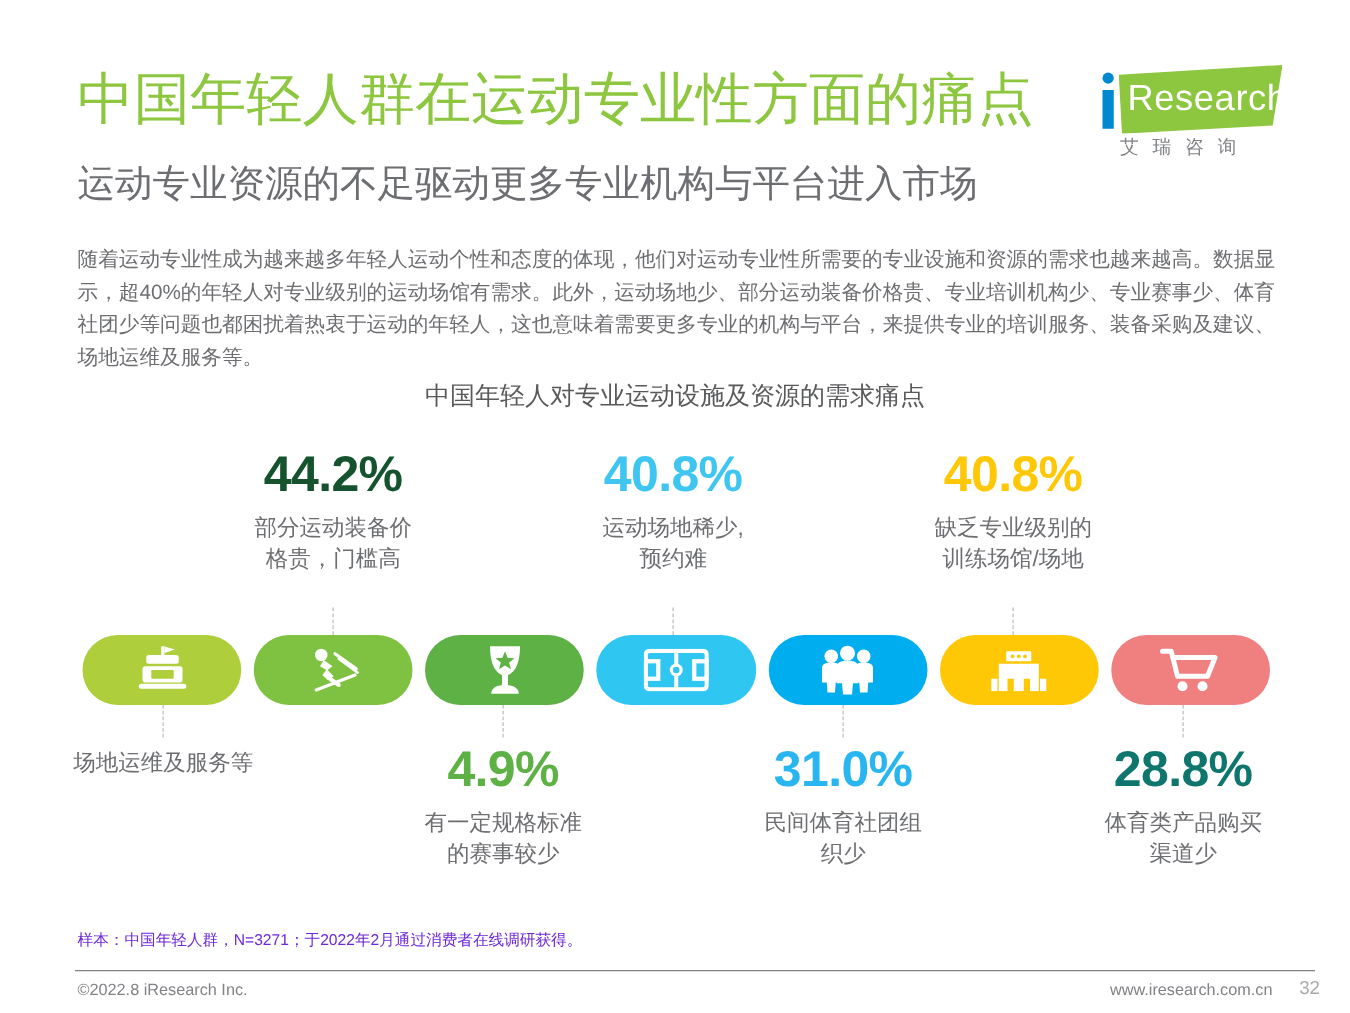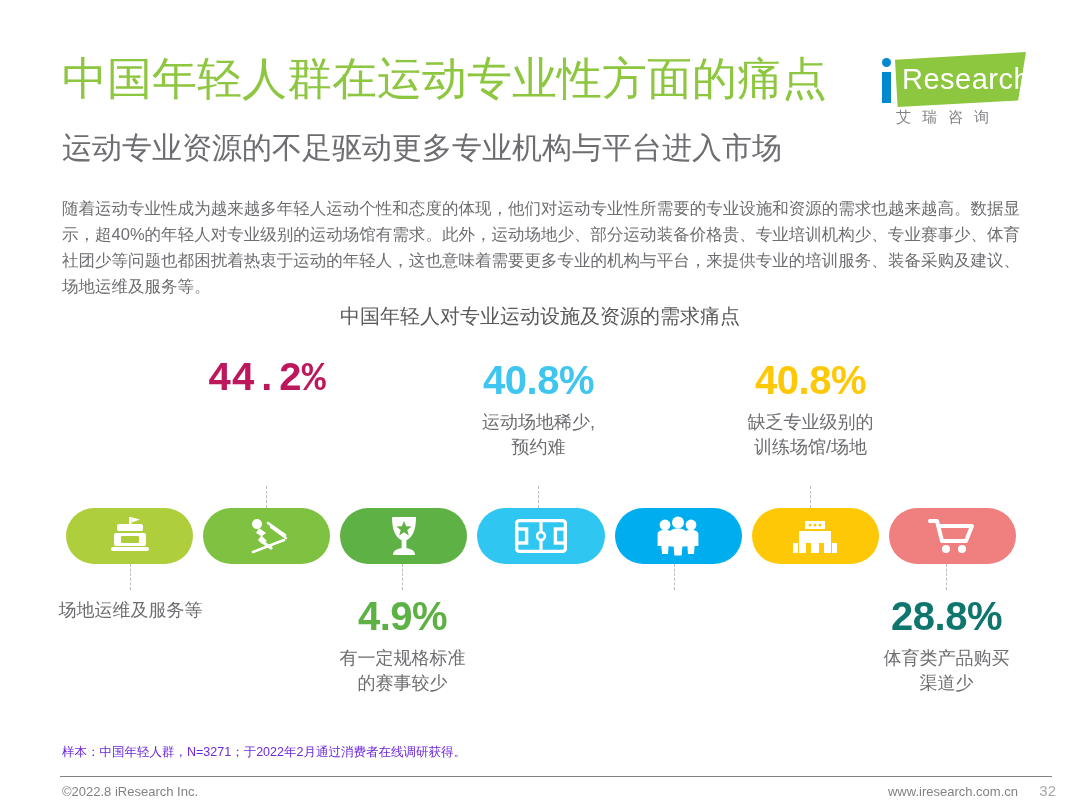--- a/index.html
+++ b/index.html
@@ -233,21 +233,25 @@
     <div class="logo-cn">艾瑞咨询</div>
   </div>
 
   <div class="paragraph">随着运动专业性成为越来越多年轻人运动个性和态度的体现，他们对运动专业性所需要的专业设施和资源的需求也越来越高。数据显示，超40%的年轻人对专业级别的运动场馆有需求。此外，运动场地少、部分运动装备价格贵、专业培训机构少、专业赛事少、体育社团少等问题也都困扰着热衷于运动的年轻人，这也意味着需要更多专业的机构与平台，来提供专业的培训服务、装备采购及建议、场地运维及服务等。</div>
 
   <div class="chart-title">中国年轻人对专业运动设施及资源的需求痛点</div>
 
   <div class="chart-area">
 
     <div class="stat top" style="left:169px; top:16px;">
-      <div class="value" style="color:#be185d;font-family:Liberation Mono, monospace;">44.2%</div>
+      <div class="value" style="color:#14532d;">44.2%</div>
+      <div class="label">
+        <span>部分运动装备价</span><br>
+        <span>格贵，门槛高</span>
+      </div>
     </div>
 
     <div class="stat top" style="left:441px; top:16px;">
       <div class="value" style="color:#3EC6F0;">40.8%</div>
       <div class="label">
         <span>运动场地稀少,</span><br>
         <span>预约难</span>
       </div>
     </div>
 
@@ -366,20 +370,27 @@
     </div>
 
     <div class="stat bottom" style="left:305px; top:252px;">
       <div class="value" style="color:#5EB145;">4.9%</div>
       <div class="label">
         <span>有一定规格标准</span><br>
         <span>的赛事较少</span>
       </div>
     </div>
 
+    <div class="stat bottom" style="left:577px; top:252px;">
+      <div class="value" style="color:#29B6F0;">31.0%</div>
+      <div class="label">
+        <span>民间体育社团组</span><br>
+        <span>织少</span>
+      </div>
+    </div>
 
     <div class="stat bottom" style="left:849px; top:252px;">
       <div class="value" style="color:#0f766e;">28.8%</div>
       <div class="label">
         <span>体育类产品购买</span><br>
         <span>渠道少</span>
       </div>
     </div>
 
   </div>

